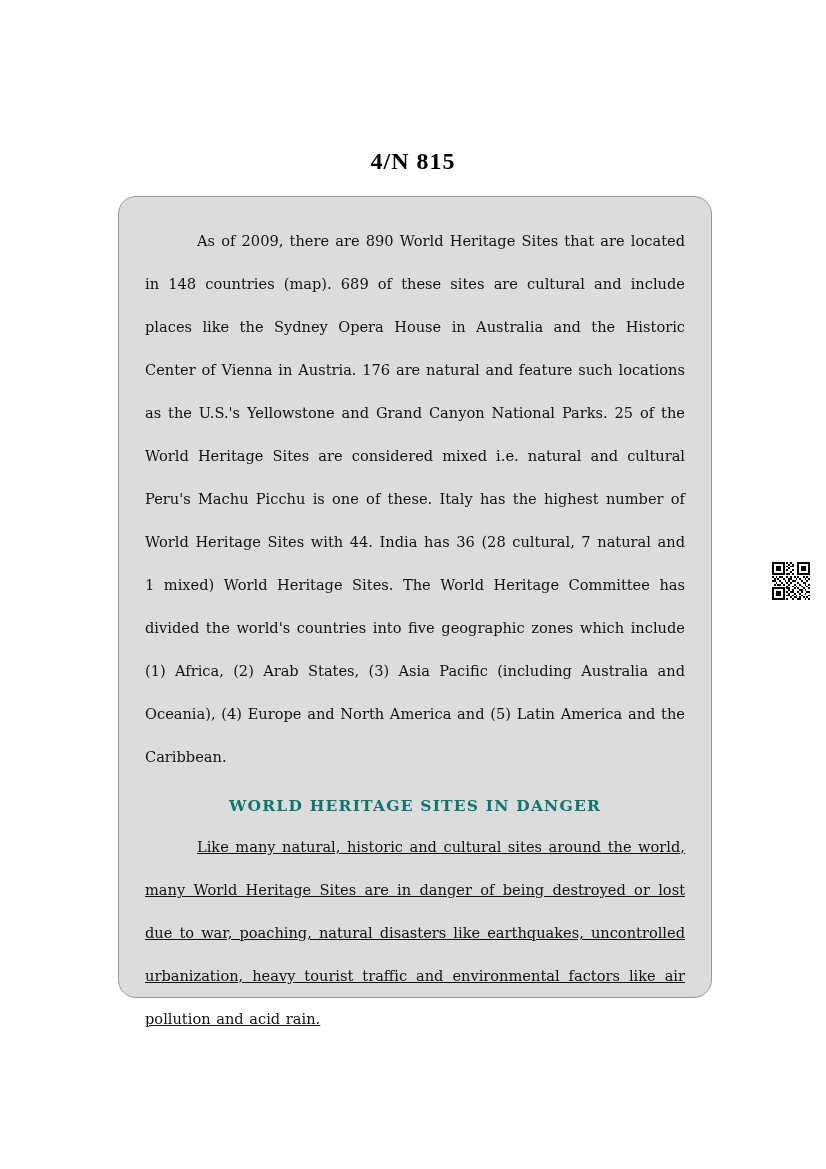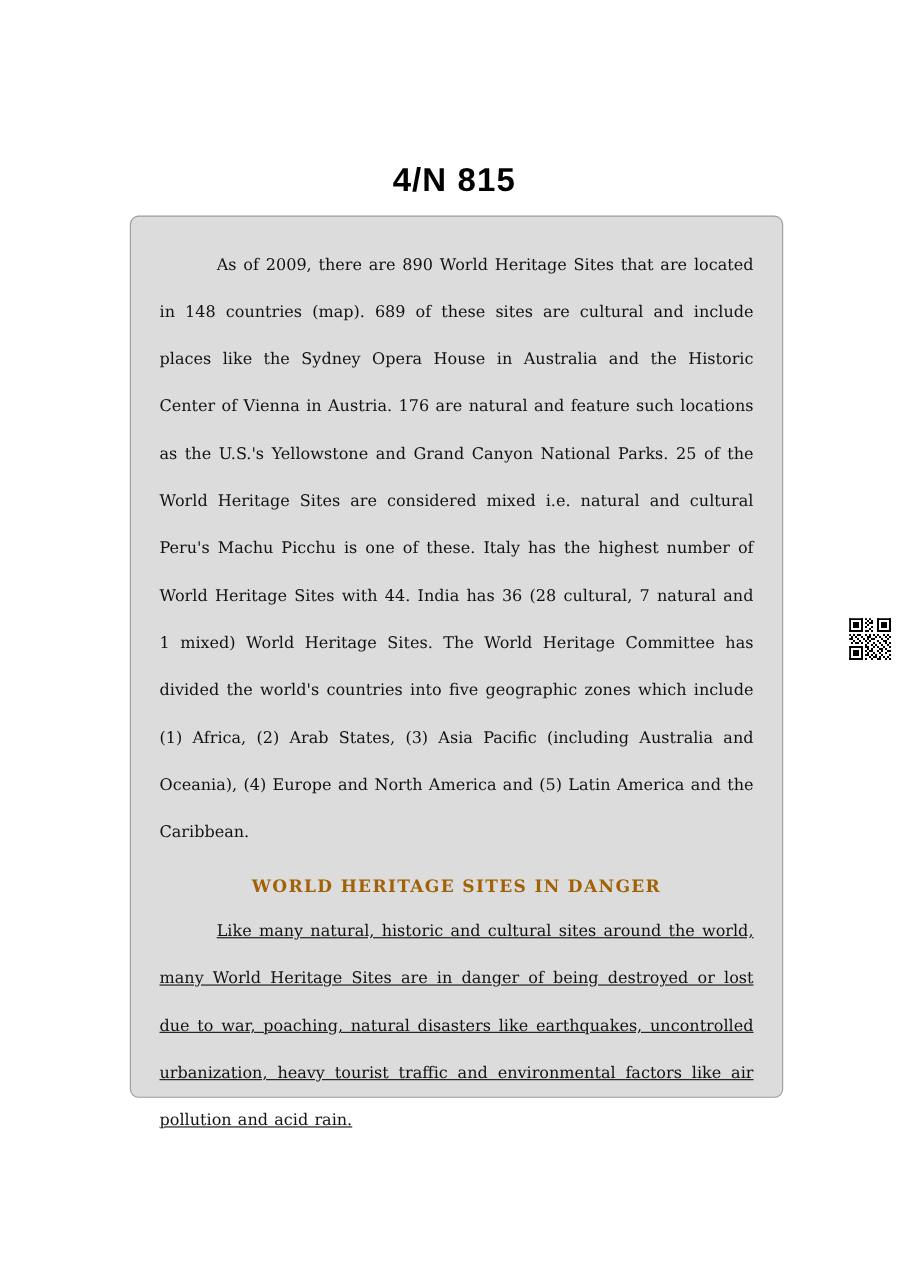--- a/index.html
+++ b/index.html
@@ -22,37 +22,37 @@
     width: 826px;
     height: 1169px;
   }
 
   .doc-title {
     position: absolute;
     top: 148px;
     left: 0;
     width: 826px;
     text-align: center;
-    font-family: Liberation Sans, sans-serif;
+    font-family: Liberation Serif, serif;
     font-weight: bold;
-    font-size: 30px;
+    font-size: 24px;
     letter-spacing: 1px;
     color: #000000;
   }
 
   .content-box {
     position: absolute;
     top: 196px;
     left: 118px;
     width: 594px;
     height: 802px;
     box-sizing: border-box;
     background: #dcdcdc;
     border: 1px solid #9a9a9a;
-    border-radius: 8px;
+    border-radius: 18px;
     padding: 22px 26px 18px 26px;
   }
 
   .para {
     font-family: "DejaVu Serif", serif;
     font-size: 14.6px;
     line-height: 43px;
     text-align: justify;
     text-justify: inter-word;
     color: #111111;
@@ -63,21 +63,21 @@
     text-indent: 52px;
   }
 
   .section-heading {
     font-family: "DejaVu Serif", serif;
     font-weight: bold;
     font-size: 15.5px;
     text-align: center;
     letter-spacing: 1.2px;
     margin: 18px 0 10px 0;
-    color: #a16207;
+    color: #0f766e;
   }
 
   .para.second {
     text-indent: 52px;
     text-decoration: underline;
   }
 
   .qr {
     position: absolute;
     top: 562px;

